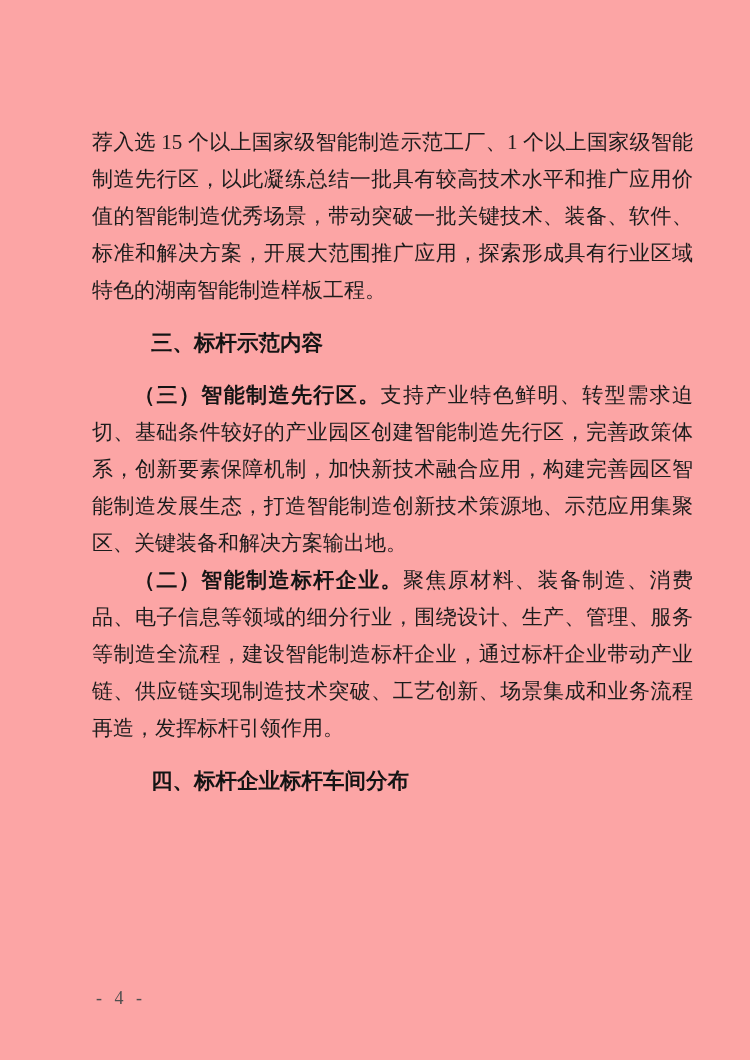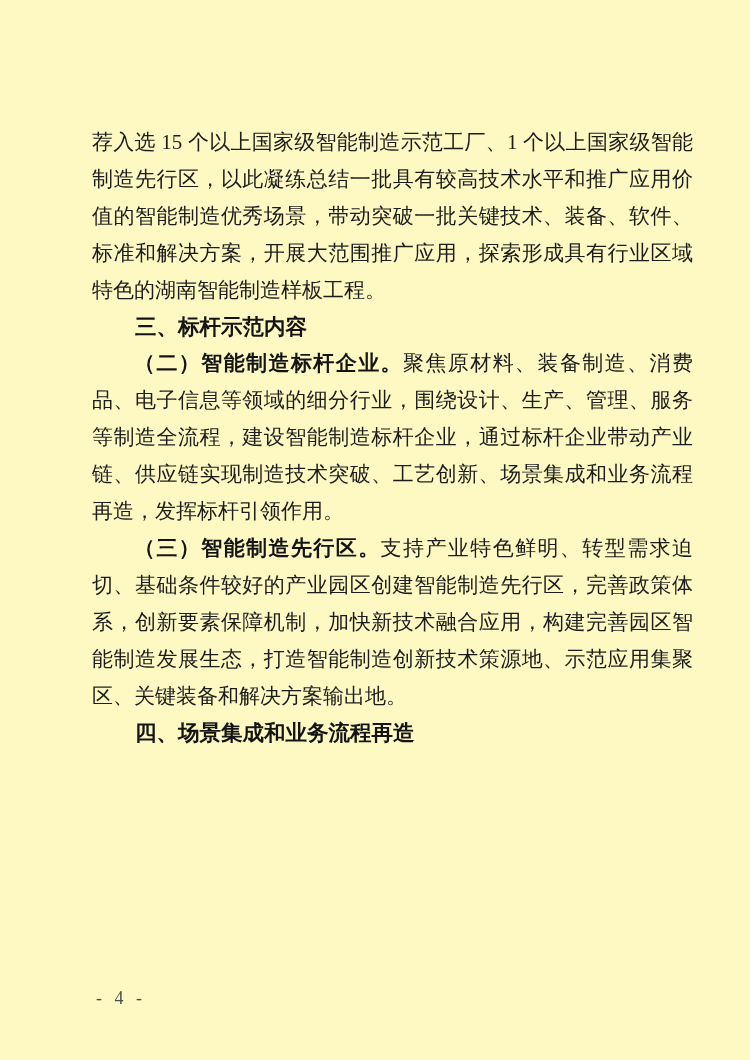--- a/index.html
+++ b/index.html
@@ -4,21 +4,21 @@
 <style>
   html, body {
     margin: 0;
     padding: 0;
     background: #e8e8e8;
   }
   .page {
     position: relative;
     width: 750px;
     height: 1060px;
-    background: #fef9c3;
+    background: #fca5a5;
     overflow: hidden;
     font-family: "Liberation Serif", "DejaVu Serif", serif;
     color: #1c1c1c;
     margin: 0 auto;
   }
   .content {
     position: absolute;
     left: 92px;
     top: 124px;
     width: 601px;
@@ -28,21 +28,21 @@
     text-justify: inter-ideograph;
   }
   .para {
     margin: 0;
     padding: 0;
   }
   .para.indent {
     text-indent: 2em;
   }
   .sec-heading {
-    margin: 0;
+    margin: 16px;
     padding: 0;
     font-family: "Liberation Sans", "DejaVu Sans", sans-serif;
     font-weight: 700;
     font-size: 21.5px;
     line-height: 36.9px;
     text-indent: 2em;
     text-align: left;
     color: #141414;
   }
   .lead {
@@ -64,23 +64,23 @@
 <body>
 
 <div class="page">
   <div class="content">
 
     <p class="para">荐入选 15 个以上国家级智能制造示范工厂、1 个以上国家级智能制造先行区，以此凝练总结一批具有较高技术水平和推广应用价值的智能制造优秀场景，带动突破一批关键技术、装备、软件、标准和解决方案，开展大范围推广应用，探索形成具有行业区域特色的湖南智能制造样板工程。</p>
 
     <h3 class="sec-heading">三、标杆示范内容</h3>
 
 
+    <p class="para indent"><span class="lead">（三）智能制造先行区。</span><span>支持产业特色鲜明、转型需求迫切、基础条件较好的产业园区创建智能制造先行区，完善政策体系，创新要素保障机制，加快新技术融合应用，构建完善园区智能制造发展生态，打造智能制造创新技术策源地、示范应用集聚区、关键装备和解决方案输出地。</span></p>
+
     <p class="para indent"><span class="lead">（二）智能制造标杆企业。</span><span>聚焦原材料、装备制造、消费品、电子信息等领域的细分行业，围绕设计、生产、管理、服务等制造全流程，建设智能制造标杆企业，通过标杆企业带动产业链、供应链实现制造技术突破、工艺创新、场景集成和业务流程再造，发挥标杆引领作用。</span></p>
 
-    <p class="para indent"><span class="lead">（三）智能制造先行区。</span><span>支持产业特色鲜明、转型需求迫切、基础条件较好的产业园区创建智能制造先行区，完善政策体系，创新要素保障机制，加快新技术融合应用，构建完善园区智能制造发展生态，打造智能制造创新技术策源地、示范应用集聚区、关键装备和解决方案输出地。</span></p>
-
-    <h3 class="sec-heading">四、场景集成和业务流程再造</h3>
+    <h3 class="sec-heading">四、标杆企业标杆车间分布</h3>
 
 
   </div>
 
   <div class="page-number">- 4 -</div>
 </div>
 
 </body></html>

